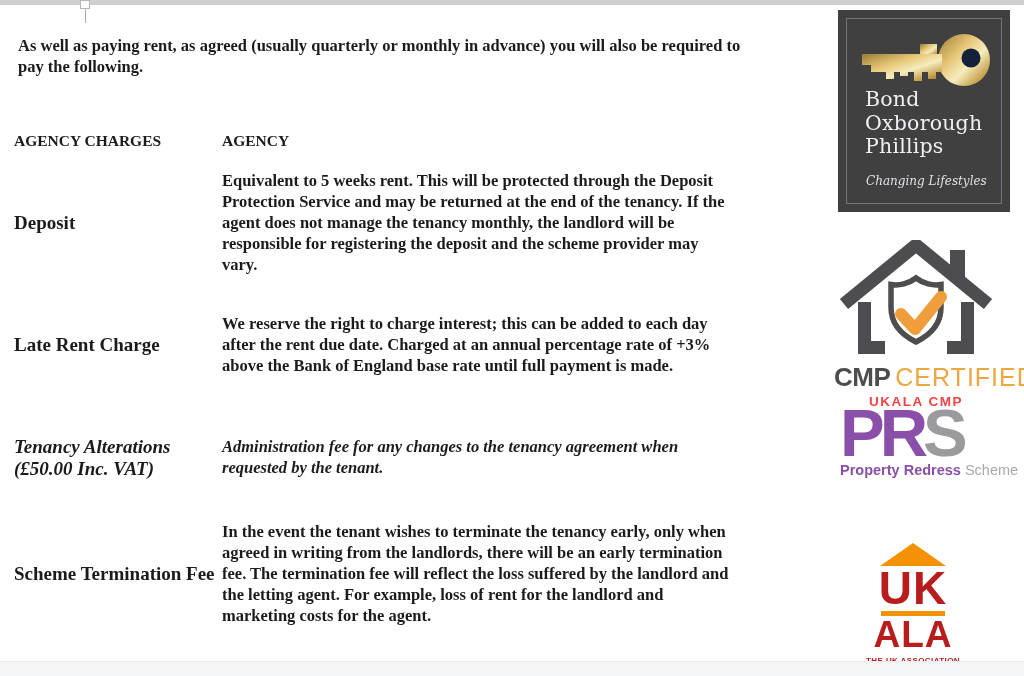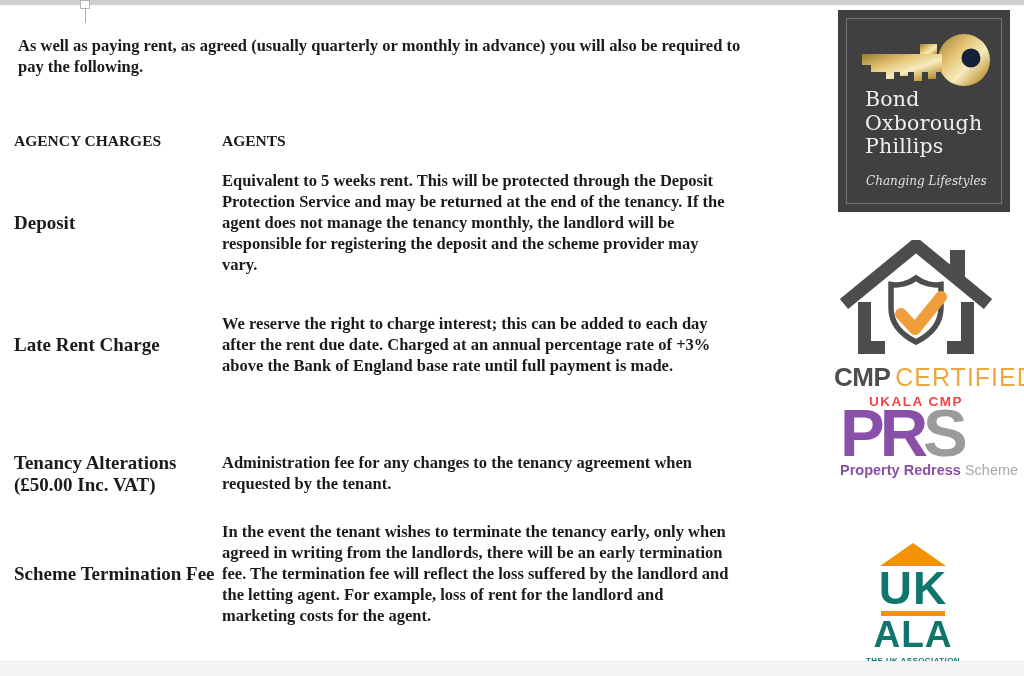--- a/index.html
+++ b/index.html
@@ -40,60 +40,60 @@
   
   .prs{position:absolute;left:840px;top:404px;width:150px;font-family:"Liberation Sans",sans-serif;}
   .prs-letters{font-size:67px;font-weight:bold;line-height:58px;letter-spacing:-5px;}
   .prs-purple{color:#8a4fa8;}
   .prs-gray{color:#9b9b9d;}
   .prs-caption{font-size:14.5px;white-space:nowrap;}
   .prs-caption .prs-purple{font-weight:bold;}
   .prs-caption .prs-gray2{color:#a9a9ab;font-weight:normal;}
 
   
-  .ukala{position:absolute;left:858px;top:543px;width:110px;display:flex;flex-direction:column;align-items:center;font-family:"Liberation Sans",sans-serif;color:#0f766e;}
+  .ukala{position:absolute;left:858px;top:543px;width:110px;display:flex;flex-direction:column;align-items:center;font-family:"Liberation Sans",sans-serif;color:#b91c1c;}
   .uk-roof{width:0;height:0;border-left:33px solid transparent;border-right:33px solid transparent;border-bottom:23px solid #f39206;}
   .uk-top{font-size:46px;font-weight:bold;line-height:44px;letter-spacing:1px;}
   .uk-bar{width:64px;height:5px;background:#f39206;margin:1px 0 2px 0;}
   .uk-bottom{font-size:37px;font-weight:bold;line-height:34px;letter-spacing:1px;}
   .uk-caption{margin-top:4px;font-size:8px;font-weight:bold;line-height:9.5px;text-align:center;letter-spacing:.4px;white-space:nowrap;}
 </style>
 </head>
 <body>
 
 <div>
 
   <div class="top-bar"></div>
   <div class="indent-marker"></div>
   <div class="cursor-line"></div>
 
   <p class="intro doc-text">As well as paying rent, as agreed (usually quarterly or monthly in advance) you will also be required to pay the following.</p>
 
   <div class="thead doc-text">
     <div class="th">AGENCY CHARGES</div>
-    <div class="th">AGENTS</div>
+    <div class="th">AGENCY</div>
   </div>
 
   <div class="trow doc-text" style="top:170px;">
     <div class="cell-label">
       <div>Deposit</div>
 
     </div>
     <div class="cell-def">Equivalent to 5 weeks rent. This will be protected through the Deposit Protection Service and may be returned at the end of the tenancy. If the agent does not manage the tenancy monthly, the landlord will be responsible for registering the deposit and the scheme provider may vary.</div>
   </div>
 
   <div class="trow doc-text" style="top:313px;">
     <div class="cell-label">
       <div>Late Rent Charge</div>
 
     </div>
     <div class="cell-def">We reserve the right to charge interest; this can be added to each day after the rent due date. Charged at an annual percentage rate of +3% above the Bank of England base rate until full payment is made.</div>
   </div>
 
-  <div class="trow doc-text" style="top:452px;">
+  <div class="trow doc-text" style="top:436px;font-style:italic;">
     <div class="cell-label">
       <div>Tenancy Alterations</div>
       <div class="label-note">(£50.00 Inc. VAT)</div>
     </div>
     <div class="cell-def">Administration fee for any changes to the tenancy agreement when requested by the tenant.</div>
   </div>
 
   <div class="trow doc-text" style="top:521px;">
     <div class="cell-label">
       <div>Scheme Termination Fee</div>

